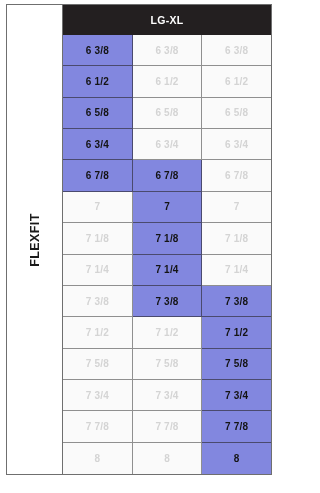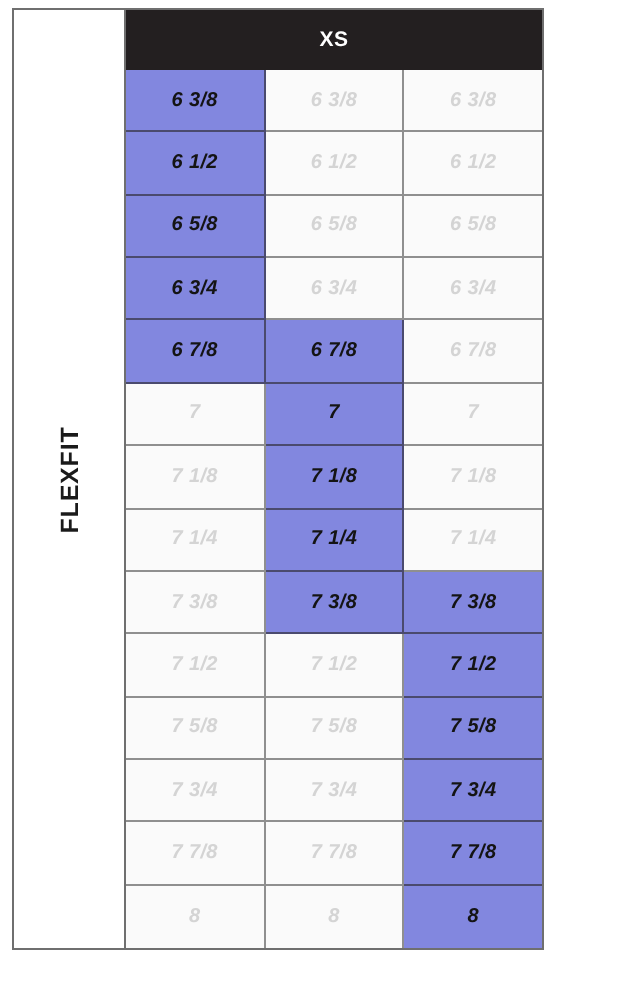--- a/index.html
+++ b/index.html
@@ -79,21 +79,20 @@
     background: #231f20;
     box-sizing: border-box;
     border-right: 1px solid #5a5a5a;
   }
   .header-cell:last-child { border-right: none; }
 
   .body-rows {
     flex: 1 1 auto;
     display: flex;
     flex-direction: column;
-    font-style: italic;
   }
   .data-row {
     flex: 1 1 0;
     min-height: 0;
     display: flex;
     flex-direction: row;
   }
   .data-cell {
     flex: 1 1 0;
     min-width: 0;
@@ -126,21 +125,21 @@
 
 <div id="chart-root">
 
   <div class="brand-strip">
     <div class="brand-label">FLEXFIT</div>
   </div>
 
   <div class="table-area">
 
     <div class="header-row">
-      <div class="header-cell">XS</div>
+      <div class="header-cell">LG-XL</div>
     </div>
 
     <div class="body-rows" id="body-rows">
         <div class="data-row">
           <div class="data-cell on">6 3/8</div>
           <div class="data-cell">6 3/8</div>
           <div class="data-cell">6 3/8</div>
         </div>
         <div class="data-row">
           <div class="data-cell on">6 1/2</div>

